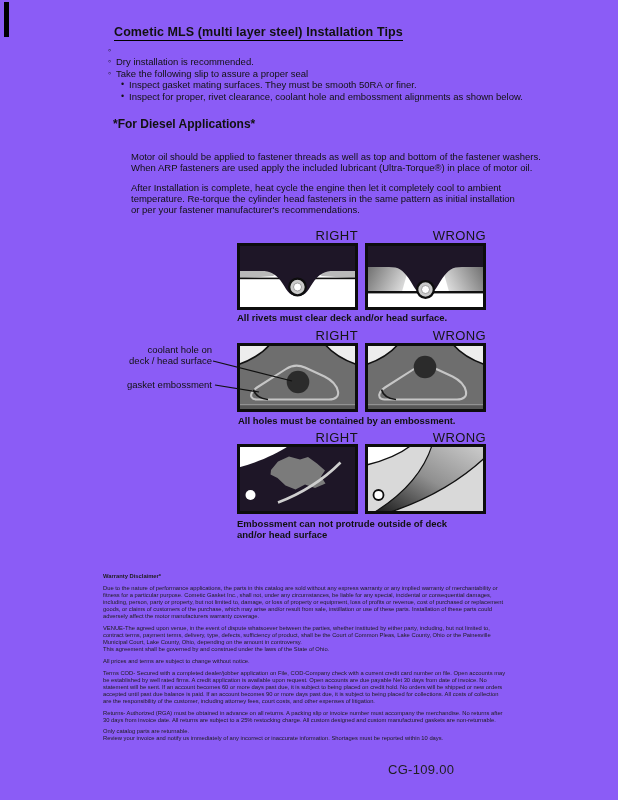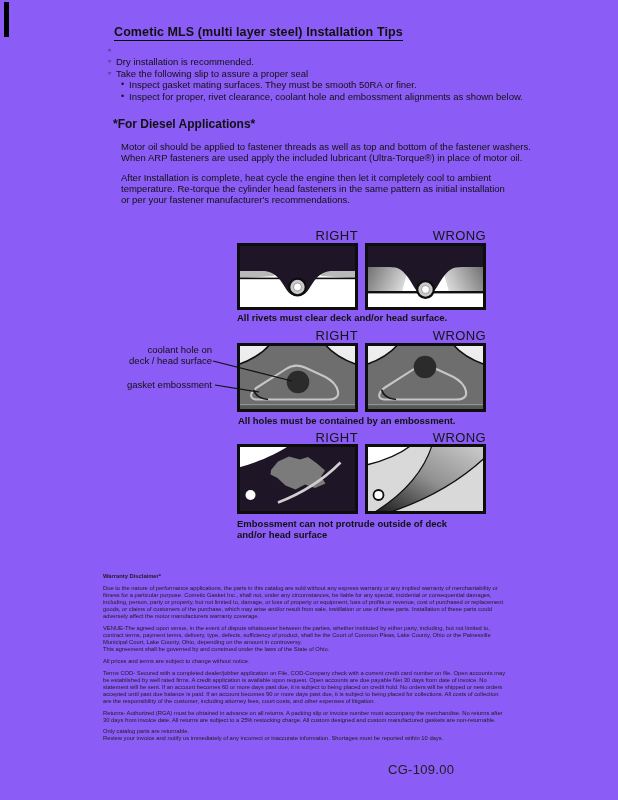--- a/index.html
+++ b/index.html
@@ -6,21 +6,21 @@
   .page{position:relative;width:618px;height:800px;background:#8b5cf6;overflow:hidden;
         font-family:"Liberation Sans","DejaVu Sans",sans-serif;color:#111;}
   .corner-tick{position:absolute;left:4px;top:2px;width:5px;height:35px;background:#000;}
   .title{position:absolute;left:114px;top:25px;margin:0;font-size:12.5px;font-weight:bold;
          letter-spacing:.1px;border-bottom:1.5px solid #000;padding-bottom:1px;}
   .intro{position:absolute;left:108px;top:45px;font-size:9.5px;line-height:11.4px;}
   .b-row{display:flex;}
   .b-mark{width:8px;flex:0 0 8px;font-size:9px;}
   .b-row.sub{margin-left:13px;}
   .diesel-h{position:absolute;left:113px;top:117px;margin:0;font-size:12px;font-weight:bold;}
-  .body{position:absolute;left:113px;margin:8px;font-size:9.5px;line-height:11.3px;width:460px;}
+  .body{position:absolute;left:113px;margin:18px;font-size:9.5px;line-height:11.3px;width:460px;}
   .preline{white-space:pre-line;}
   .p1{top:133px;} .p2{top:163.5px;} .p3{top:204px;}
   .lab{position:absolute;width:121px;text-align:right;font-size:13px;letter-spacing:.4px;color:#141414;}
   .panel{position:absolute;}
   .cap{position:absolute;font-size:9.5px;font-weight:bold;line-height:11px;white-space:pre-line;color:#111;}
   .ptr-label{position:absolute;left:60px;width:152px;text-align:right;font-size:9.5px;line-height:10.5px;white-space:pre-line;color:#111;}
   .overlay{position:absolute;left:0;top:0;pointer-events:none;}
   .warranty{position:absolute;left:103px;top:573px;width:442px;font-size:5.8px;line-height:7px;color:#1c1c1c;}
   .w-h{font-weight:bold;margin:0 0 5px 0;}
   .w-p{margin:0 0 5px 0;}

